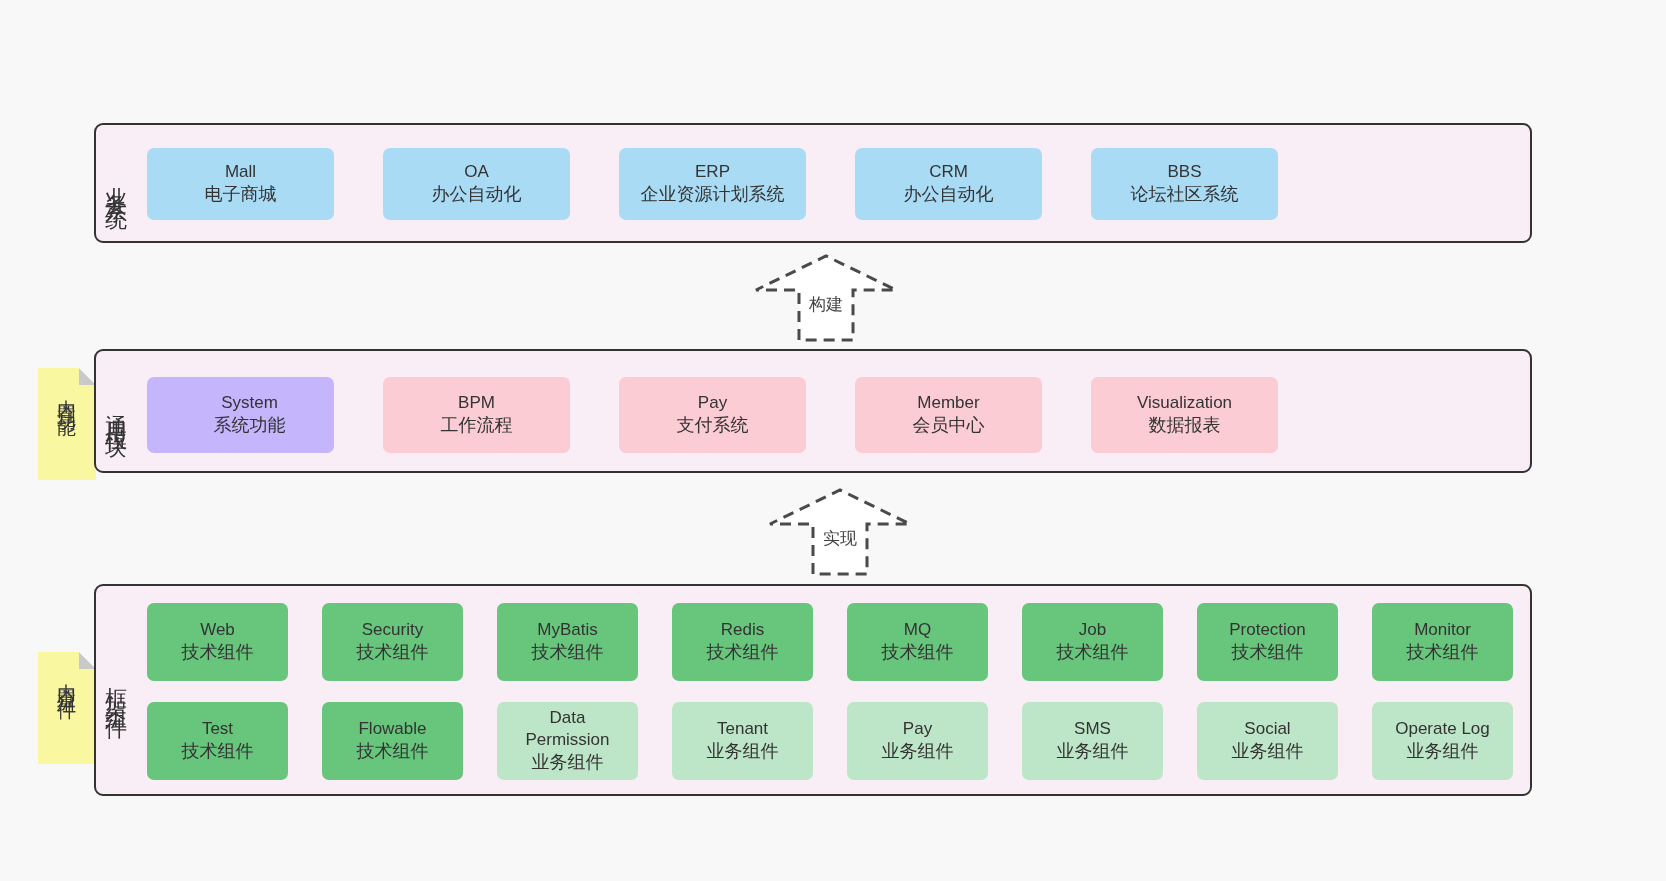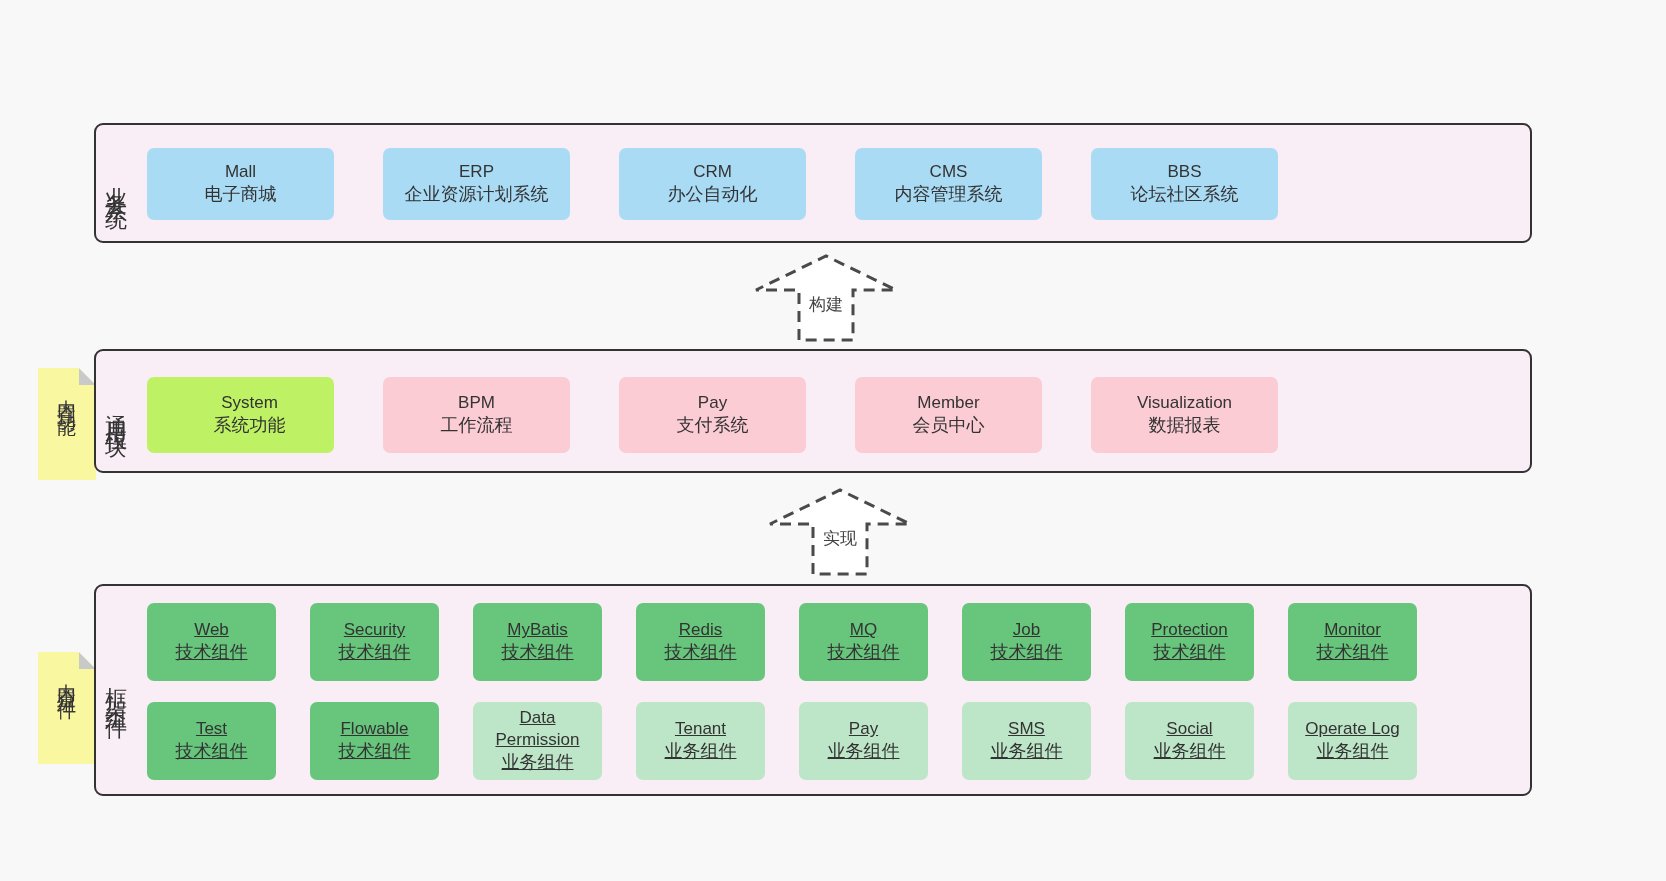--- a/index.html
+++ b/index.html
@@ -29,25 +29,25 @@
   .band3 .row-a{top:17px;}
   .band3 .row-b{top:116px;}
   .band3 .boxrow{gap:34px;}
   .box{
     border-radius:7px;display:flex;flex-direction:column;
     align-items:center;justify-content:center;text-align:center;
     box-sizing:border-box;color:#333;
   }
   .w-lg{width:187px;height:72px;padding:0 10px;}
   .band2 .w-lg{height:76px;}
-  .w-sm{width:129px;height:78px;padding:0 14px;text-decoration:underline;}
+  .w-sm{width:141px;height:78px;padding:0 14px;}
   .box .t{font-size:17px;line-height:1.3;}
   .box .d{font-size:18px;line-height:1.3;}
   .blue{background:#a9dbf5;}
-  .red{background:#bef264;padding-left:28px;}
+  .red{background:#c4b5fd;padding-left:28px;}
   .pink{background:#fbccd4;}
   .green{background:#67c57c;}
   .lgreen{background:#bde5c7;}
   .sticky{
     position:absolute;left:38px;width:58px;height:112px;
     background:#faf7a1;z-index:0;
     clip-path:polygon(0 0,calc(100% - 17px) 0,100% 17px,100% 100%,0 100%);
   }
   .sticky-2{top:368px;}
   .sticky-3{top:652px;}
@@ -95,30 +95,30 @@
   </div>
 
   <div class="band band1">
     <div class="band-label">业务系统</div>
     <div class="boxrow">
       <div class="box blue w-lg">
         <span class="t">Mall</span>
         <span class="d">电子商城</span>
       </div>
       <div class="box blue w-lg">
+        <span class="t">OA</span>
+        <span class="d">办公自动化</span>
+      </div>
+      <div class="box blue w-lg">
         <span class="t">ERP</span>
         <span class="d">企业资源计划系统</span>
       </div>
       <div class="box blue w-lg">
         <span class="t">CRM</span>
         <span class="d">办公自动化</span>
-      </div>
-      <div class="box blue w-lg">
-        <span class="t">CMS</span>
-        <span class="d">内容管理系统</span>
       </div>
       <div class="box blue w-lg">
         <span class="t">BBS</span>
         <span class="d">论坛社区系统</span>
       </div>
     </div>
   </div>
 
   <div class="band band2">
     <div class="band-label">通用模块</div>

